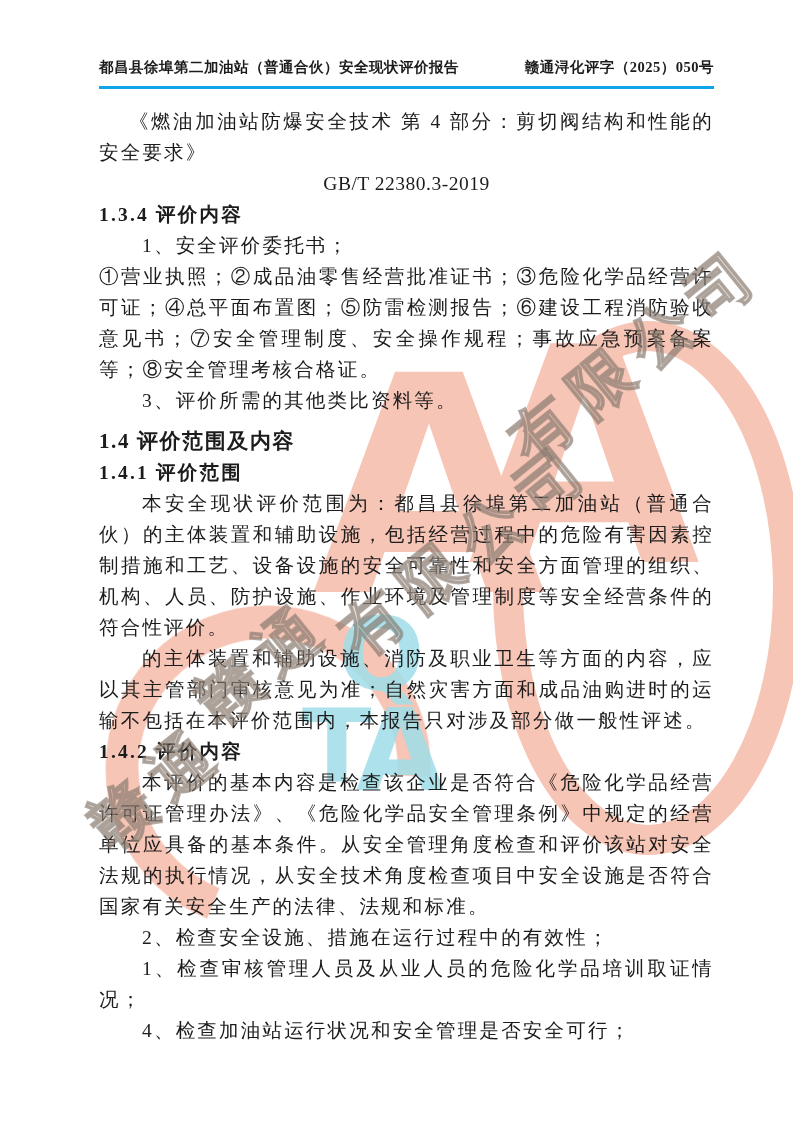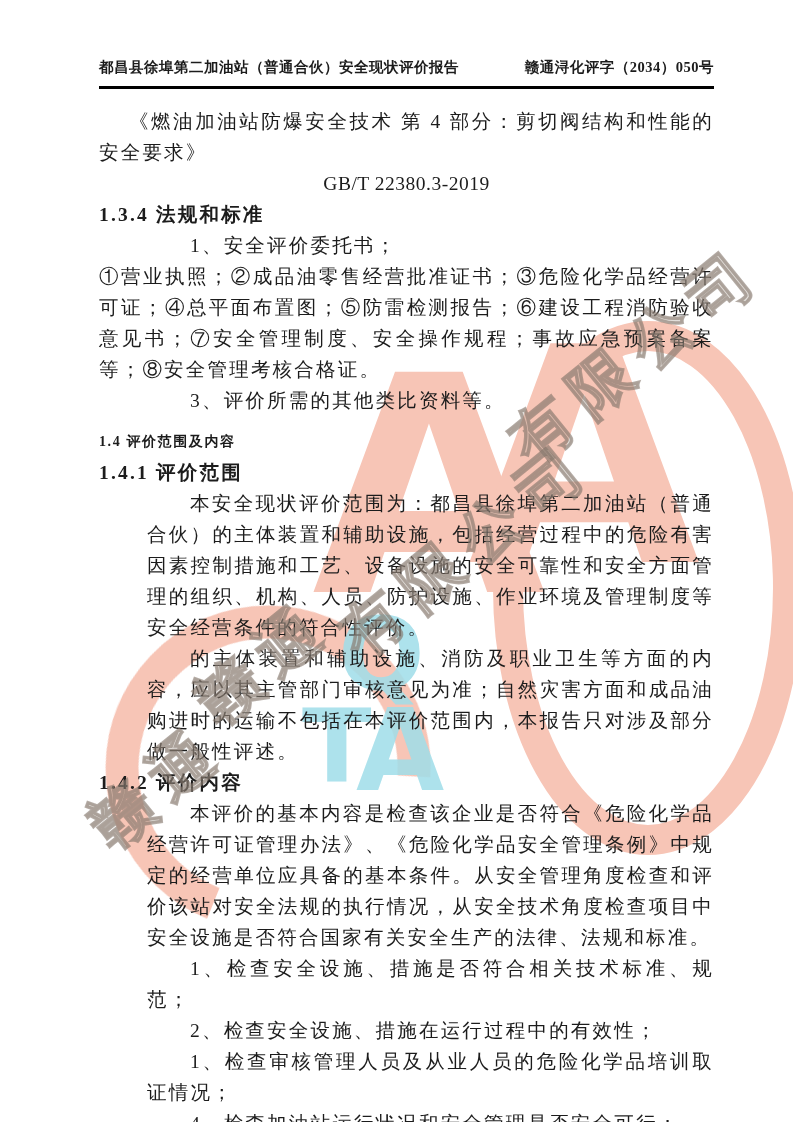--- a/index.html
+++ b/index.html
@@ -25,31 +25,31 @@
   }
   .wm-f1{left:205px;top:668px;}
   .wm-f2{left:518px;top:408px;}
   .wm-f3{left:98px;top:792px;}
   .wm-f4{left:348px;top:602px;}
   
   .inner{position:relative;z-index:1;padding:58px 79px 0 99px;}
   .hdr{
     display:flex;justify-content:space-between;align-items:flex-end;
     font-size:14.5px;font-weight:700;letter-spacing:0.5px;
-    padding-bottom:9px;border-bottom:3px solid #000000;
+    padding-bottom:9px;border-bottom:3px solid #0ea5e9;
   }
   
   .doc{margin-top:17px;font-size:19.5px;line-height:31px;letter-spacing:2.2px;}
   .blk{text-align:justify;text-justify:inter-character;}
   .std-title{text-indent:30px;}
   .std-code{text-align:center;letter-spacing:0.5px;}
-  .h2{font-weight:700;font-size:14px;letter-spacing:1.6px;margin-top:10px;
+  .h2{font-weight:700;font-size:21px;letter-spacing:1.6px;margin-top:10px;
       font-family:"Liberation Serif","DejaVu Serif",serif;}
   .h3{font-weight:700;font-size:19.5px;}
-  .li,.p{text-indent:43px;margin-left:48px;}
+  .li,.p{text-indent:43px;}
   .p-flush{text-indent:0;}
 </style>
 </head>
 <body>
 
 <div class="page">
 
   <svg class="wm-svg" width="793" height="1122" viewBox="0 0 793 1122" aria-hidden="true">
     <g opacity="0.55" font-family="DejaVu Sans, sans-serif" font-weight="bold">
       <ellipse cx="648" cy="588" rx="140" ry="252" fill="none" stroke="#f0957a" stroke-width="30"></ellipse>
@@ -65,36 +65,35 @@
   </svg>
 
   <span class="wm-frag wm-f1">赣通</span>
   <span class="wm-frag wm-f2">有限公司</span>
   <span class="wm-frag wm-f3">赣通</span>
   <span class="wm-frag wm-f4">有限公司</span>
 
   <div class="inner">
     <div class="hdr">
       <span>都昌县徐埠第二加油站（普通合伙）安全现状评价报告</span>
-      <span>赣通浔化评字（2034）050号</span>
+      <span>赣通浔化评字（2025）050号</span>
     </div>
 
     <div class="doc">
         <div class="blk std-title">《燃油加油站防爆安全技术 第 4 部分：剪切阀结构和性能的安全要求》</div>
         <div class="blk std-code">GB/T 22380.3-2019</div>
-        <div class="blk h3">1.3.4 法规和标准</div>
+        <div class="blk h3">1.3.4 评价内容</div>
         <div class="blk li">1、安全评价委托书；</div>
         <div class="blk p-flush">①营业执照；②成品油零售经营批准证书；③危险化学品经营许可证；④总平面布置图；⑤防雷检测报告；⑥建设工程消防验收意见书；⑦安全管理制度、安全操作规程；事故应急预案备案等；⑧安全管理考核合格证。</div>
         <div class="blk li">3、评价所需的其他类比资料等。</div>
         <div class="blk h2">1.4 评价范围及内容</div>
         <div class="blk h3">1.4.1 评价范围</div>
         <div class="blk p">本安全现状评价范围为：都昌县徐埠第二加油站（普通合伙）的主体装置和辅助设施，包括经营过程中的危险有害因素控制措施和工艺、设备设施的安全可靠性和安全方面管理的组织、机构、人员、防护设施、作业环境及管理制度等安全经营条件的符合性评价。</div>
         <div class="blk p">的主体装置和辅助设施、消防及职业卫生等方面的内容，应以其主管部门审核意见为准；自然灾害方面和成品油购进时的运输不包括在本评价范围内，本报告只对涉及部分做一般性评述。</div>
         <div class="blk h3">1.4.2 评价内容</div>
         <div class="blk p">本评价的基本内容是检查该企业是否符合《危险化学品经营许可证管理办法》、《危险化学品安全管理条例》中规定的经营单位应具备的基本条件。从安全管理角度检查和评价该站对安全法规的执行情况，从安全技术角度检查项目中安全设施是否符合国家有关安全生产的法律、法规和标准。</div>
-        <div class="blk li">1、检查安全设施、措施是否符合相关技术标准、规范；</div>
         <div class="blk li">2、检查安全设施、措施在运行过程中的有效性；</div>
         <div class="blk li">1、检查审核管理人员及从业人员的危险化学品培训取证情况；</div>
         <div class="blk li">4、检查加油站运行状况和安全管理是否安全可行；</div>
       </div>
 
   </div>
 </div>
 
 </body></html>

